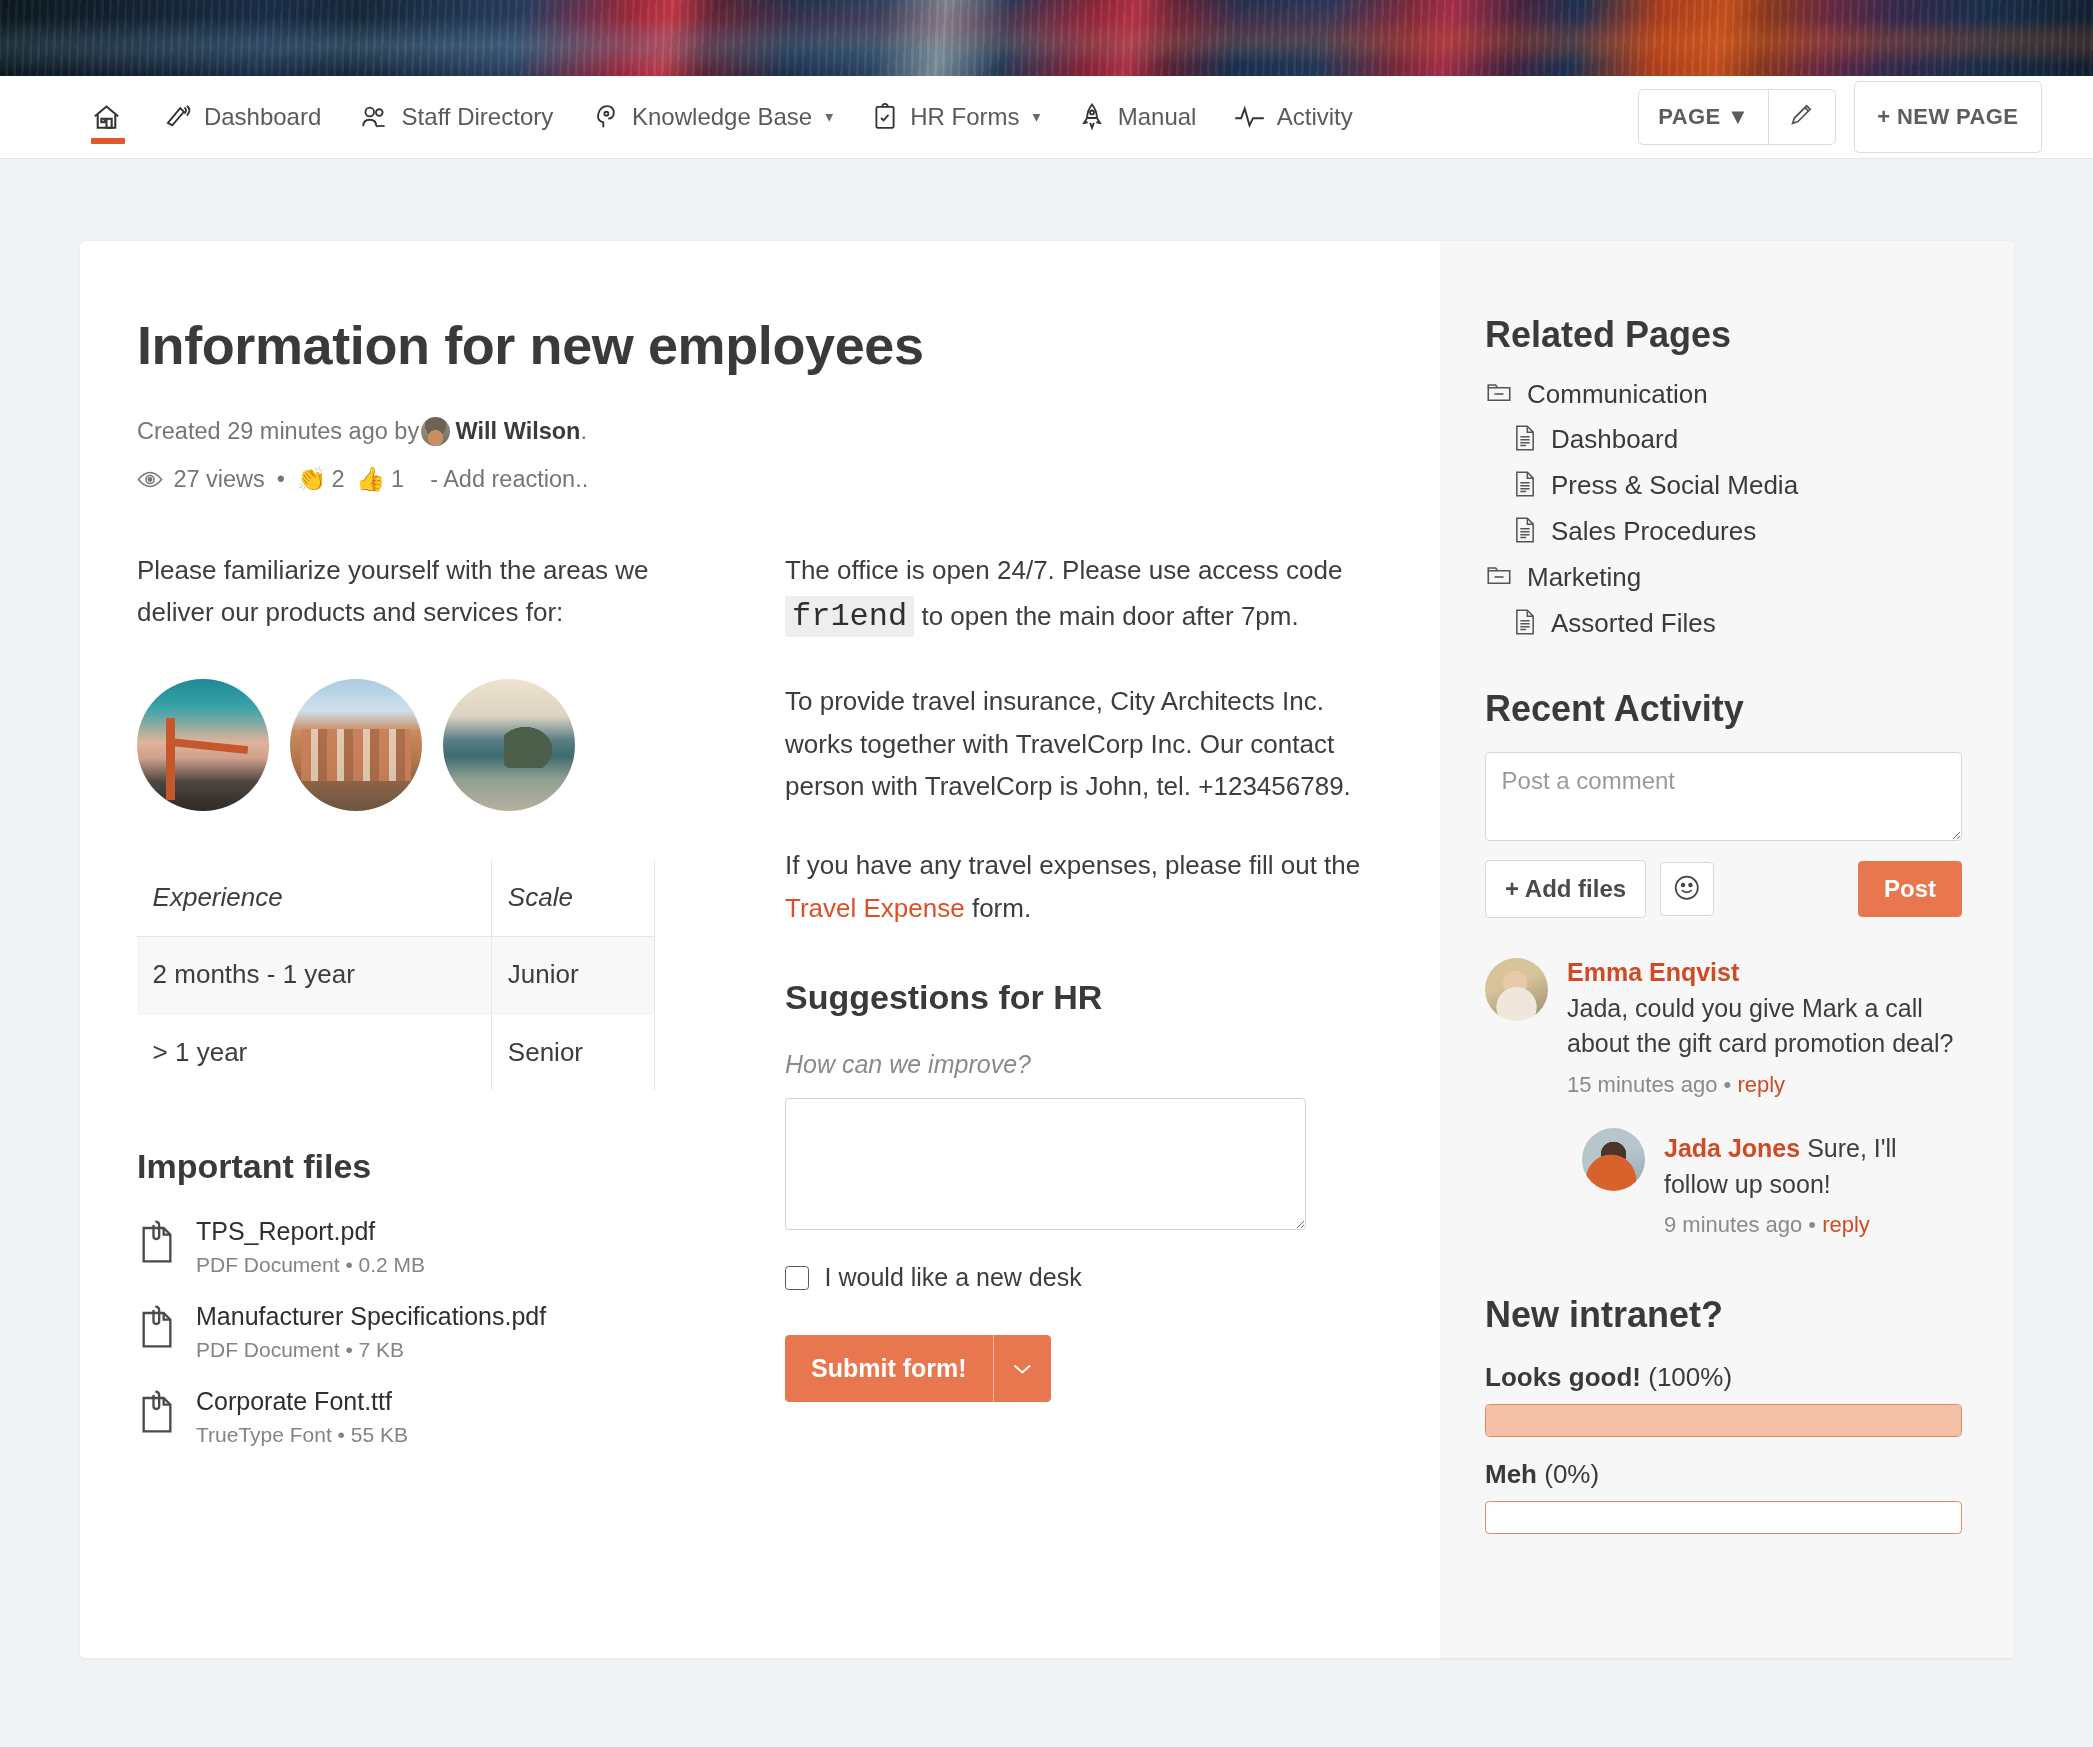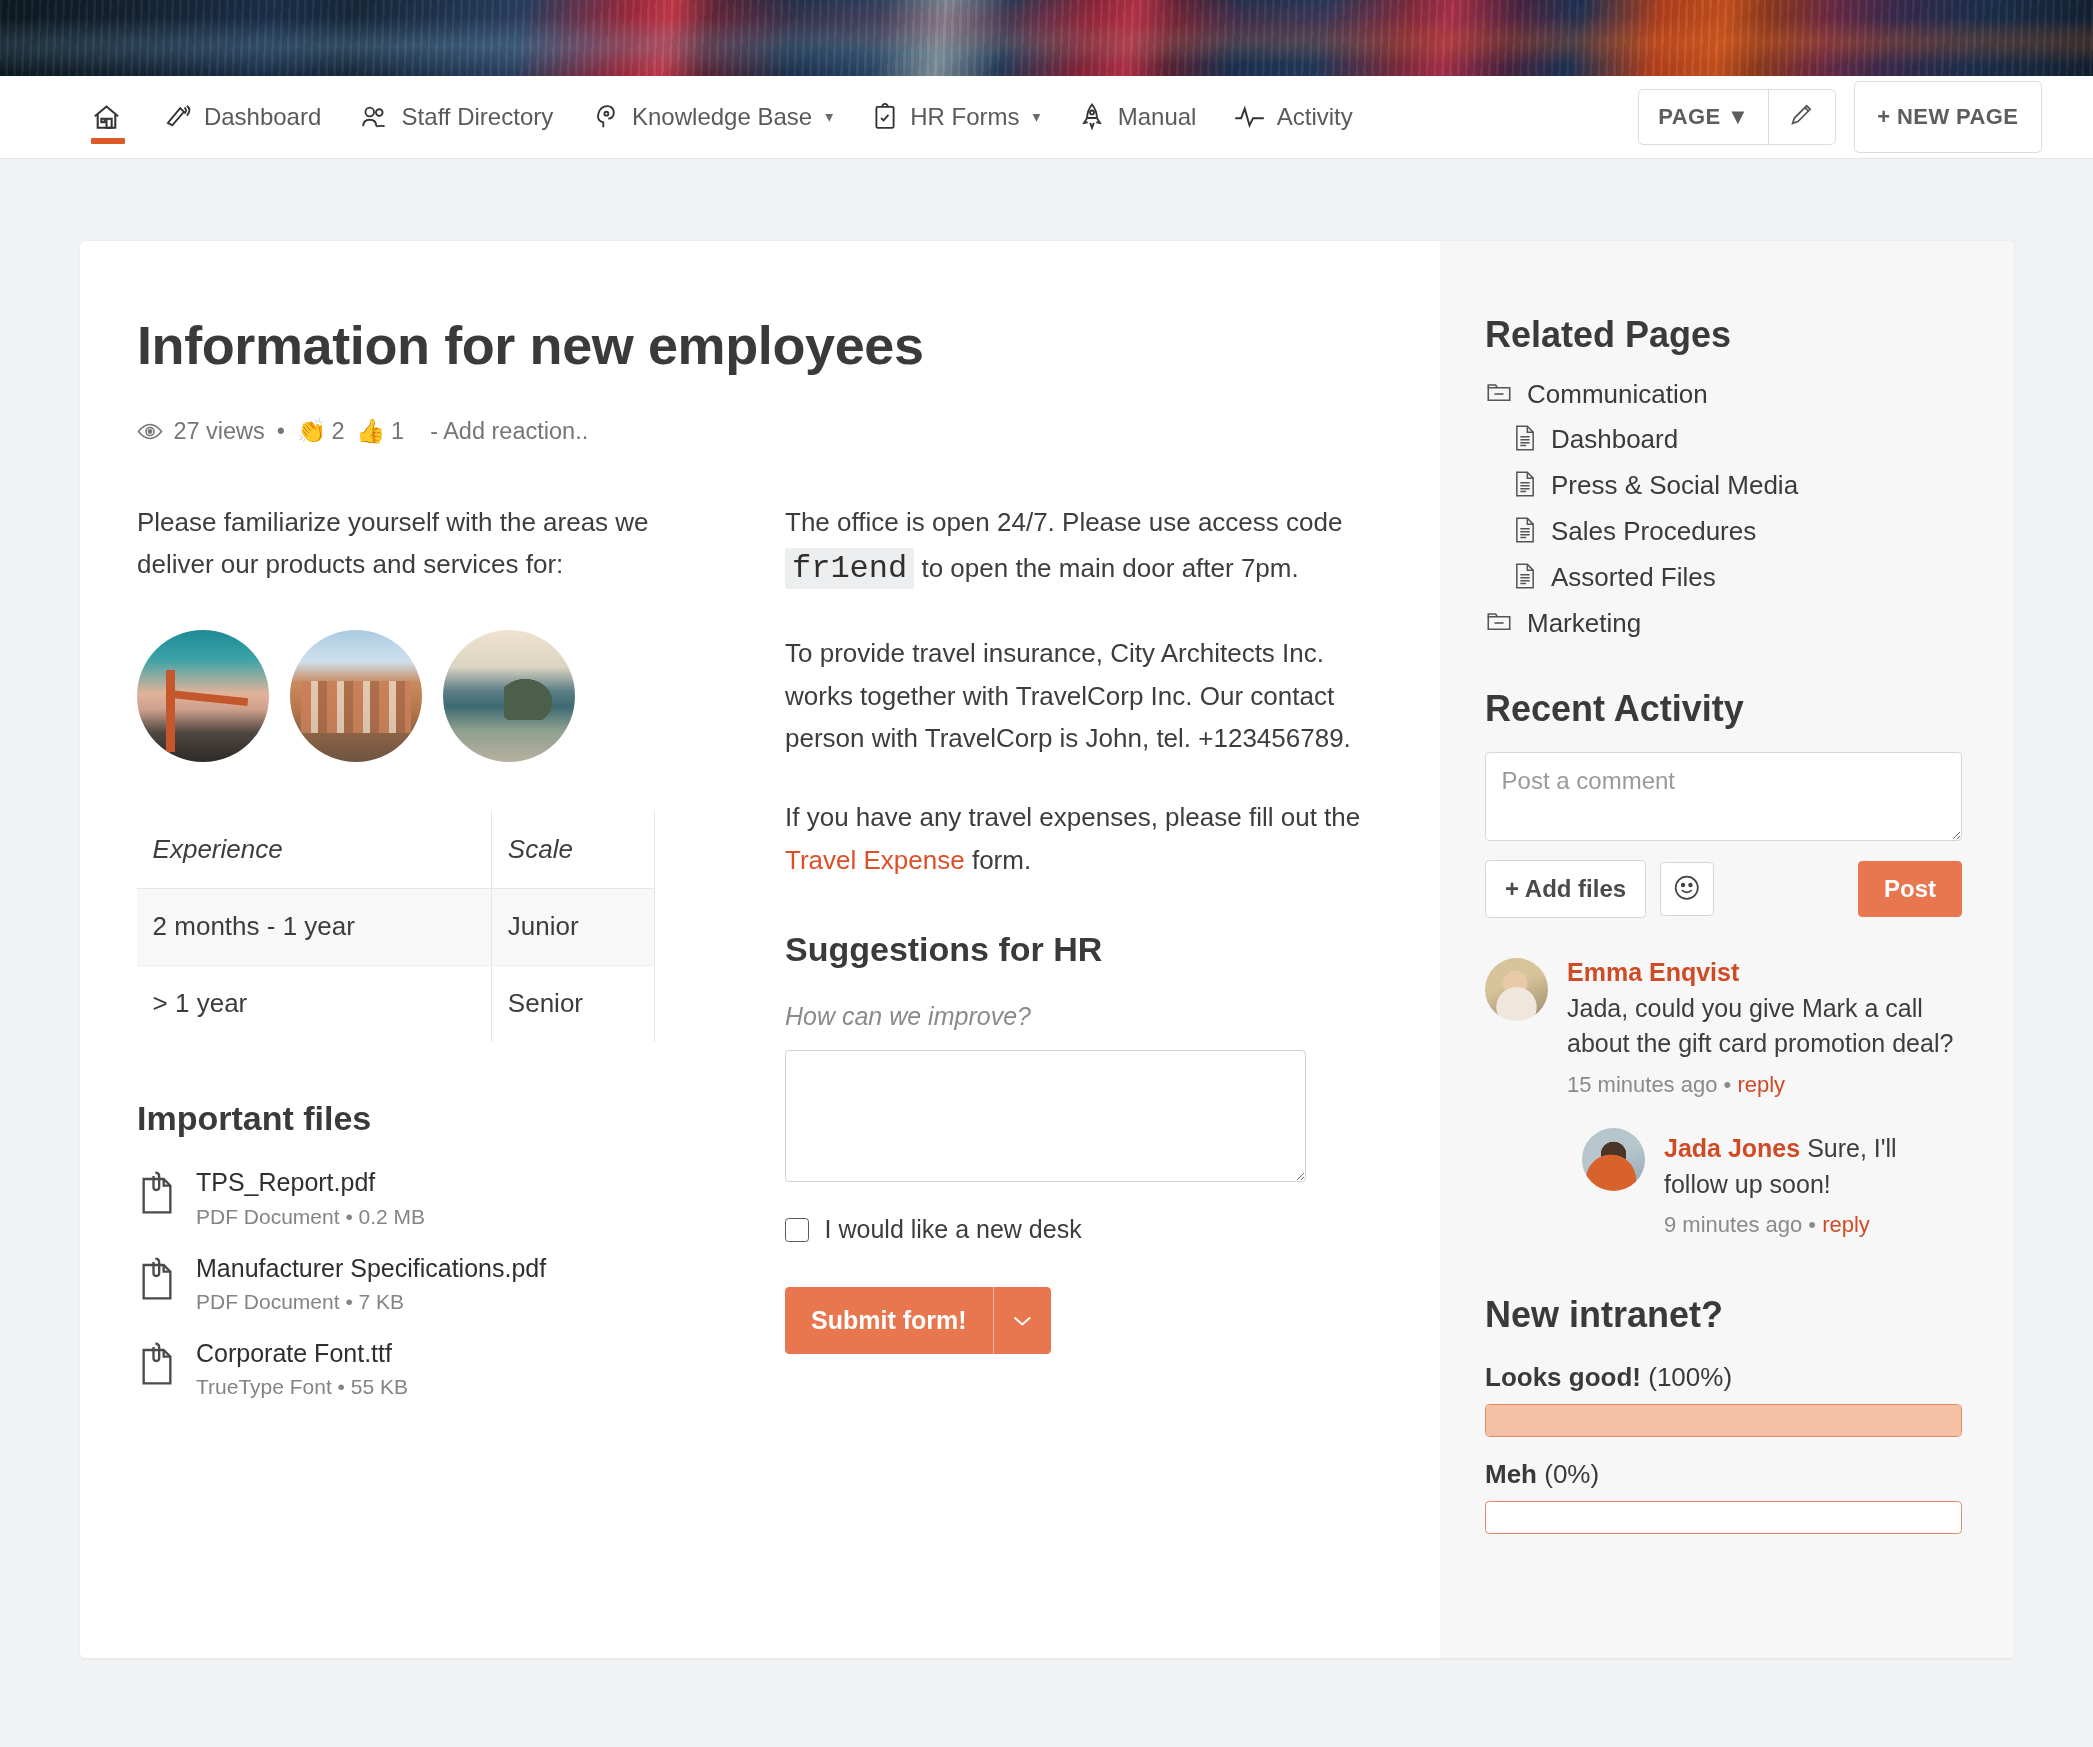--- a/index.html
+++ b/index.html
@@ -336,20 +336,23 @@
   </div>
 </div>
 
 <div class="page-wrap">
   <div class="card">
 
     <div class="main">
       <h1 class="title">Information for new employees</h1>
 
       <div class="meta">
+        <div>
+          <span>Created 29 minutes ago by</span><span class="meta-av"></span><span class="who">Will Wilson</span><span>.</span>
+        </div>
         <div class="meta-row2">
           <span class="eye">
             <svg width="26" height="21" viewBox="0 0 26 20" fill="none" stroke="#767676" stroke-width="1.6">
               <path d="M1.5 10 q5.5 -7 11.5 -7 q6 0 11.5 7 q-5.5 7 -11.5 7 q-6 0 -11.5 -7 Z"></path>
               <circle cx="13" cy="10" r="4"></circle>
                 <circle cx="13" cy="10" r="1.6" fill="#767676"></circle>
             </svg>
           </span>
           <span>27 views</span>
           <span class="sep">•</span>
@@ -513,40 +516,40 @@
         <span>
           <svg width="24" height="28" viewBox="0 0 20 24" fill="none" stroke="#555" stroke-width="1.3">
             <path d="M3 2 L3 22 L17 22 L17 7 L12 2 Z"></path>
               <path d="M12 2 L12 7 L17 7"></path>
             <path d="M6 11 H14 M6 13.5 H14 M6 16 H14 M6 18.5 H11"></path>
           </svg>
         </span>
         <span class="tree-label">Sales Procedures</span>
       </div>
 
+      <div class="tree-row">
+        <span>
+          <svg width="28" height="22.6" viewBox="0 0 24 20" fill="none" stroke="#555" stroke-width="1.4">
+            <path d="M2.5 6 L2.5 17 L21.5 17 L21.5 6 Z"></path>
+              <path d="M2.5 6 L2.5 3.5 L9 3.5 L10.5 6"></path>
+            <path d="M8 11.5 L16 11.5"></path>
+          </svg>
+        </span>
+        <span class="tree-label">Marketing</span>
+      </div>
+
       <div class="tree-row child">
         <span>
           <svg width="24" height="28" viewBox="0 0 20 24" fill="none" stroke="#555" stroke-width="1.3">
             <path d="M3 2 L3 22 L17 22 L17 7 L12 2 Z"></path>
               <path d="M12 2 L12 7 L17 7"></path>
             <path d="M6 11 H14 M6 13.5 H14 M6 16 H14 M6 18.5 H11"></path>
           </svg>
         </span>
         <span class="tree-label">Assorted Files</span>
-      </div>
-
-      <div class="tree-row">
-        <span>
-          <svg width="28" height="22.6" viewBox="0 0 24 20" fill="none" stroke="#555" stroke-width="1.4">
-            <path d="M2.5 6 L2.5 17 L21.5 17 L21.5 6 Z"></path>
-              <path d="M2.5 6 L2.5 3.5 L9 3.5 L10.5 6"></path>
-            <path d="M8 11.5 L16 11.5"></path>
-          </svg>
-        </span>
-        <span class="tree-label">Marketing</span>
       </div>
 
       <h3 class="aside-h2">Recent Activity</h3>
 
       <textarea class="comment-box" placeholder="Post a comment" style=""></textarea>
 
       <div class="cm-actions">
         <div class="btn-light">+ Add files</div>
         <div class="btn-emoji">
           <span>

